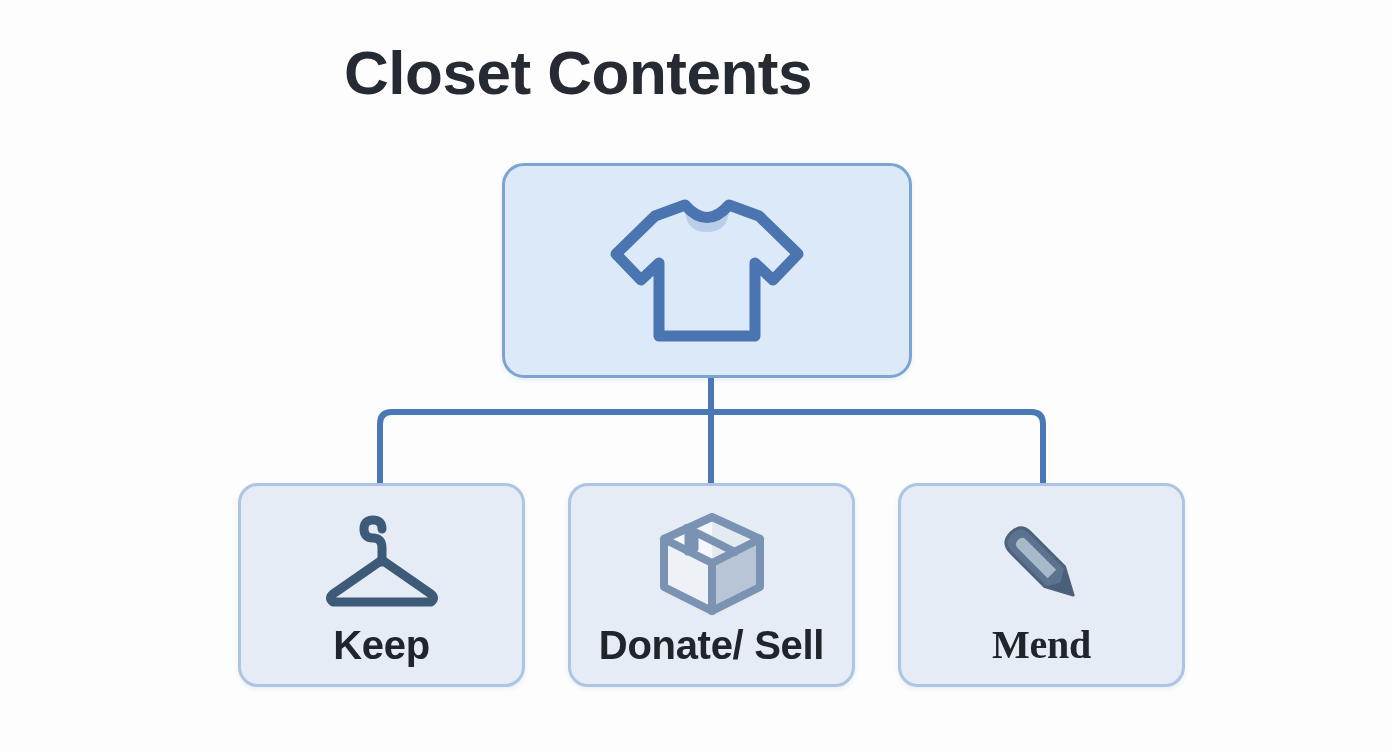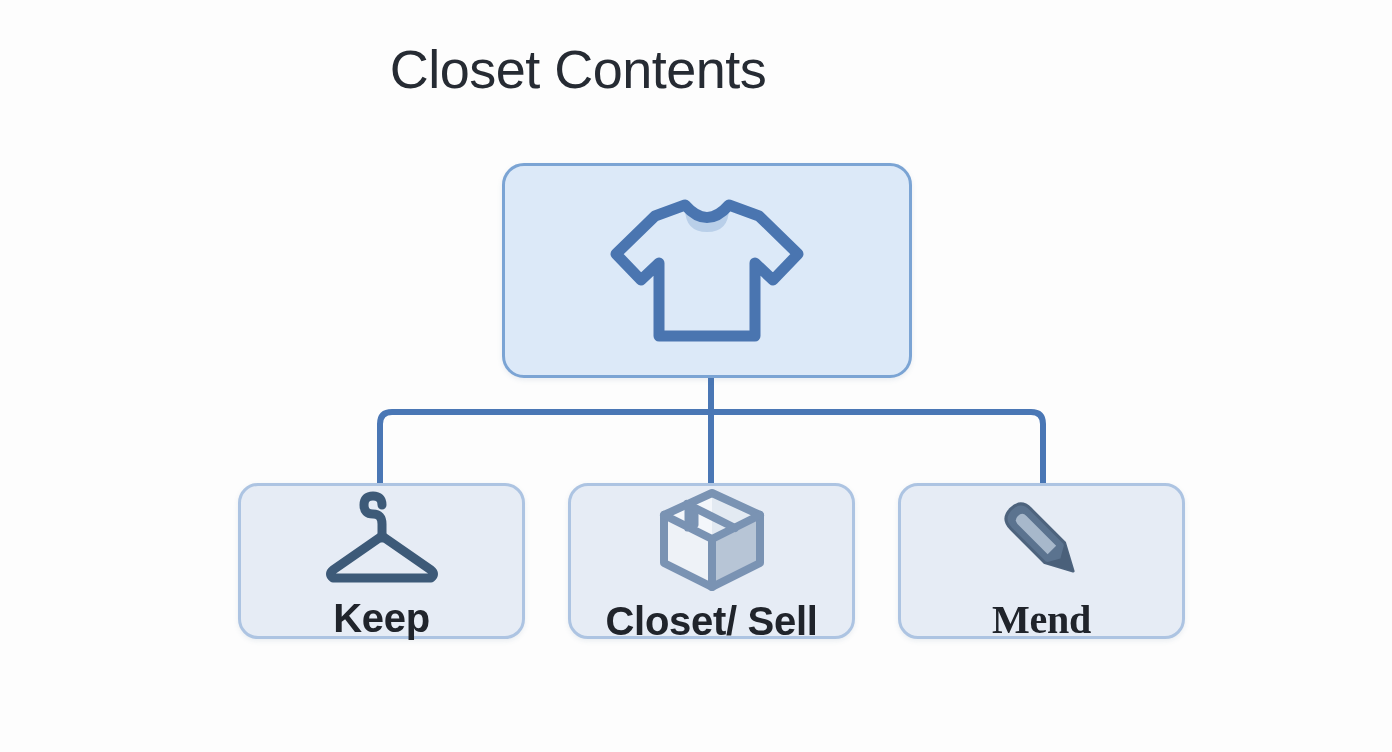--- a/index.html
+++ b/index.html
@@ -24,22 +24,22 @@
     height: 752px;
   }
 
   
   #page-title {
     position: absolute;
     left: 0;
     top: 42px;
     width: 1156px;
     text-align: center;
-    font-size: 54px;
-    font-weight: 400;
+    font-size: 62px;
+    font-weight: 700;
     letter-spacing: -0.5px;
     color: #262b33;
     line-height: 1.0;
     white-space: nowrap;
   }
 
   
   #connectors {
     position: absolute;
     left: 0;
@@ -72,21 +72,21 @@
   #card-root .icon-wrap {
     width: 210px;
     height: 160px;
     display: flex;
     align-items: center;
     justify-content: center;
   }
 
   .leaf-card {
     width: 287px;
-    height: 156px;
+    height: 204px;
     background: #e6ecf5;
     border: 3px solid #adc4e2;
     border-radius: 20px;
     box-shadow: 0 2px 5px rgba(90,120,160,0.12);
     padding-top: 6px;
   }
   #card-keep   { left: 238px; top: 483px; }
   #card-donate { left: 568px; top: 483px; }
   #card-mend   { left: 898px; top: 483px; font-family: Liberation Serif, serif; }
 
@@ -178,21 +178,21 @@
         <path d="M56,6 L104,28 L104,76 L56,100 L8,76 L8,28 Z" fill="none" stroke="#7a93b3" stroke-width="8" stroke-linejoin="round"></path>
 
         <path d="M8,28 L56,52 L104,28" fill="none" stroke="#7a93b3" stroke-width="8" stroke-linejoin="round" stroke-linecap="round"></path>
         <path d="M56,52 L56,100" fill="none" stroke="#7a93b3" stroke-width="8" stroke-linecap="round"></path>
 
         <path d="M31,17 L79,41" fill="none" stroke="#7a93b3" stroke-width="8" stroke-linecap="round"></path>
 
         <path d="M31,17 L31,42 L40,38 L40,22 Z" fill="#7a93b3" stroke="#7a93b3" stroke-width="5" stroke-linejoin="round"></path>
       </svg>
     </div>
-    <div class="leaf-label">Closet/ Sell</div>
+    <div class="leaf-label">Donate/ Sell</div>
   </div>
 
   <div class="card leaf-card" id="card-mend">
     <div class="icon-wrap">
       <svg width="104" height="104" viewBox="0 0 104 104" aria-hidden="true">
         <g transform="rotate(-45 52 52)">
 
           <path d="M52,8 Q66,8 66,22 L66,70 L52,96 L38,70 L38,22 Q38,8 52,8 Z" fill="#5b738f" stroke="#4d637d" stroke-width="3" stroke-linejoin="round"></path>
 
           <path d="M52,18 Q58,18 58,24 L58,66 L46,66 L46,24 Q46,18 52,18 Z" fill="#a7b8cb"></path>

